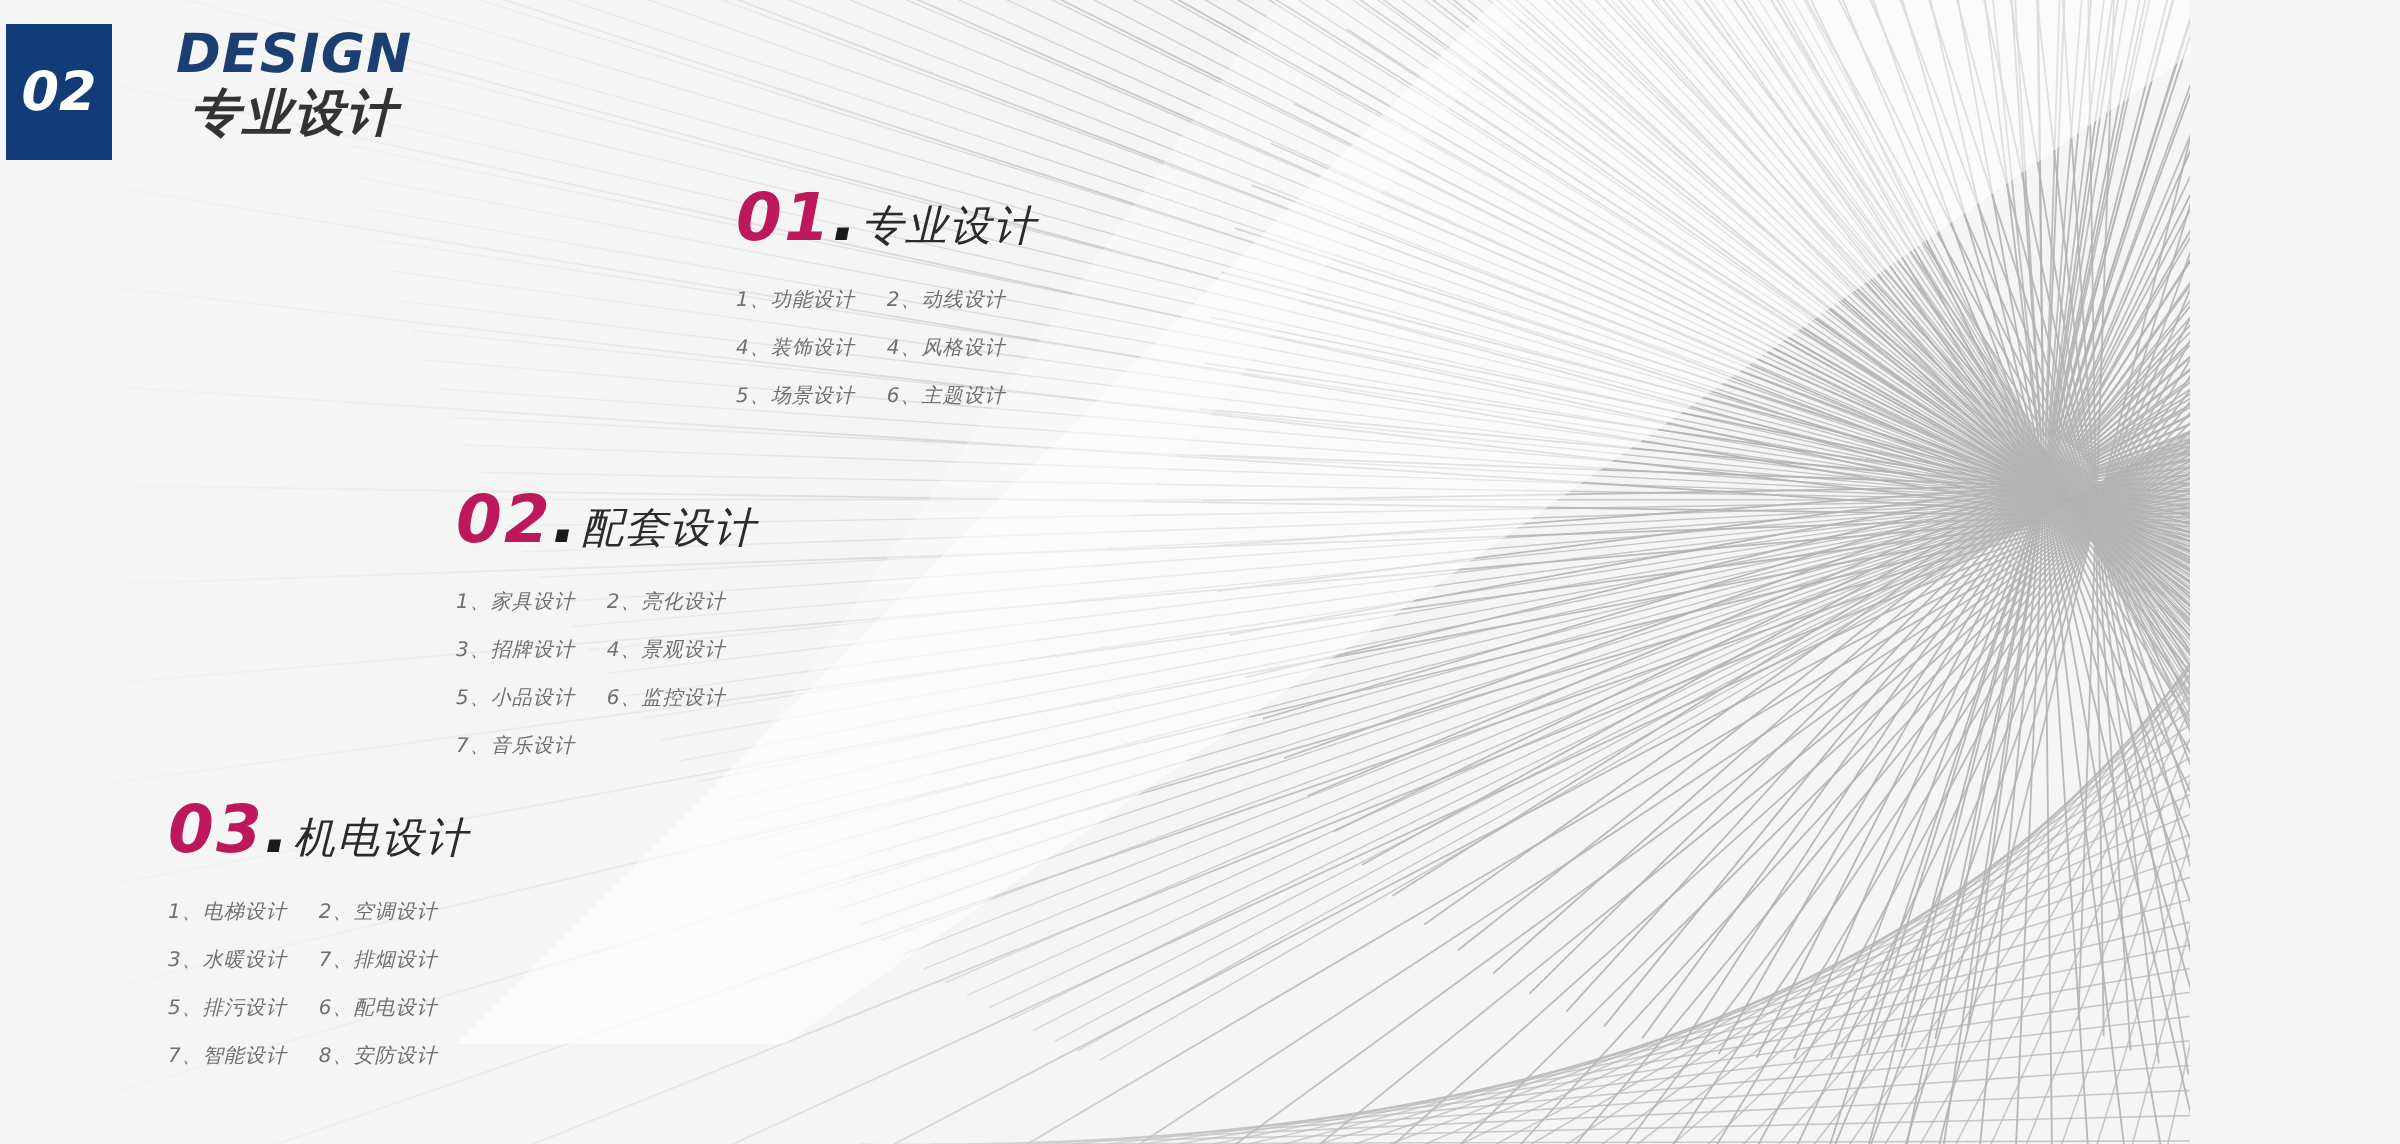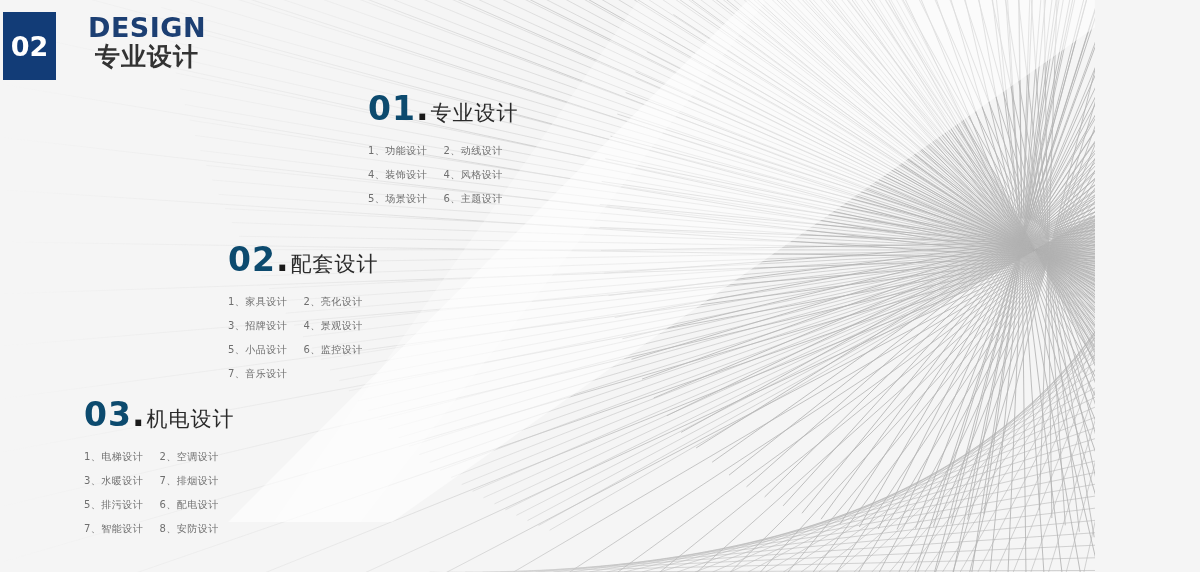--- a/index.html
+++ b/index.html
@@ -9,20 +9,21 @@
     background:#f5f5f5;
     overflow:hidden;
     position:relative;
   }
   #stage {
     position:relative;
     width:1095px;
     height:572px;
     background:#f5f5f5;
     overflow:hidden;
+    font-style:italic;
   }
 
   
   #bg-art {
     position:absolute;
     inset:0;
     width:1200px;
     height:572px;
     pointer-events:none;
   }
@@ -80,21 +81,21 @@
   
   .section { position:absolute; }
   .sec-head {
     display:flex;
     align-items:baseline;
     white-space:nowrap;
   }
   .sec-num {
     font-size:33px;
     font-weight:bold;
-    color:#0c4a6e;
+    color:#be185d;
     letter-spacing:1px;
     line-height:1;
   }
   .sec-dot {
     font-size:33px;
     font-weight:bold;
     color:#1a1a1a;
     line-height:1;
   }
   .sec-title {

